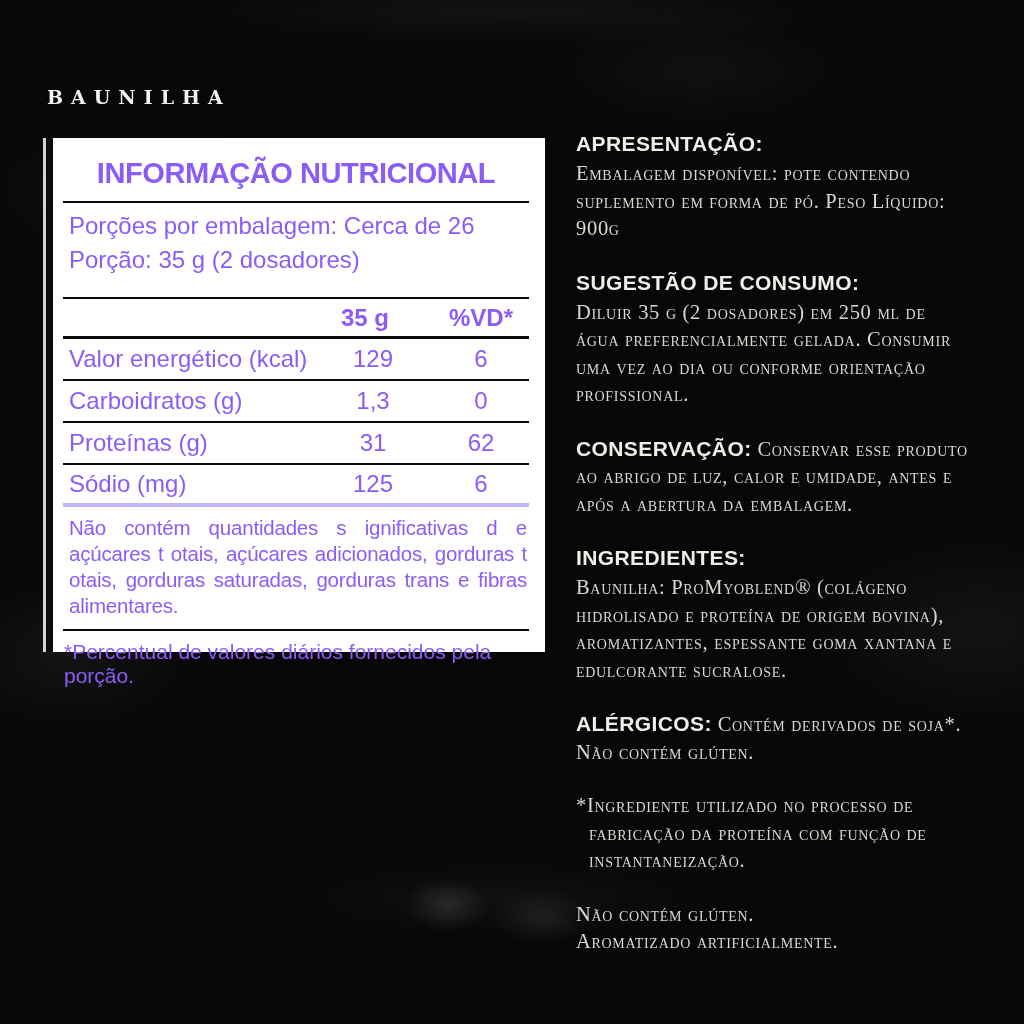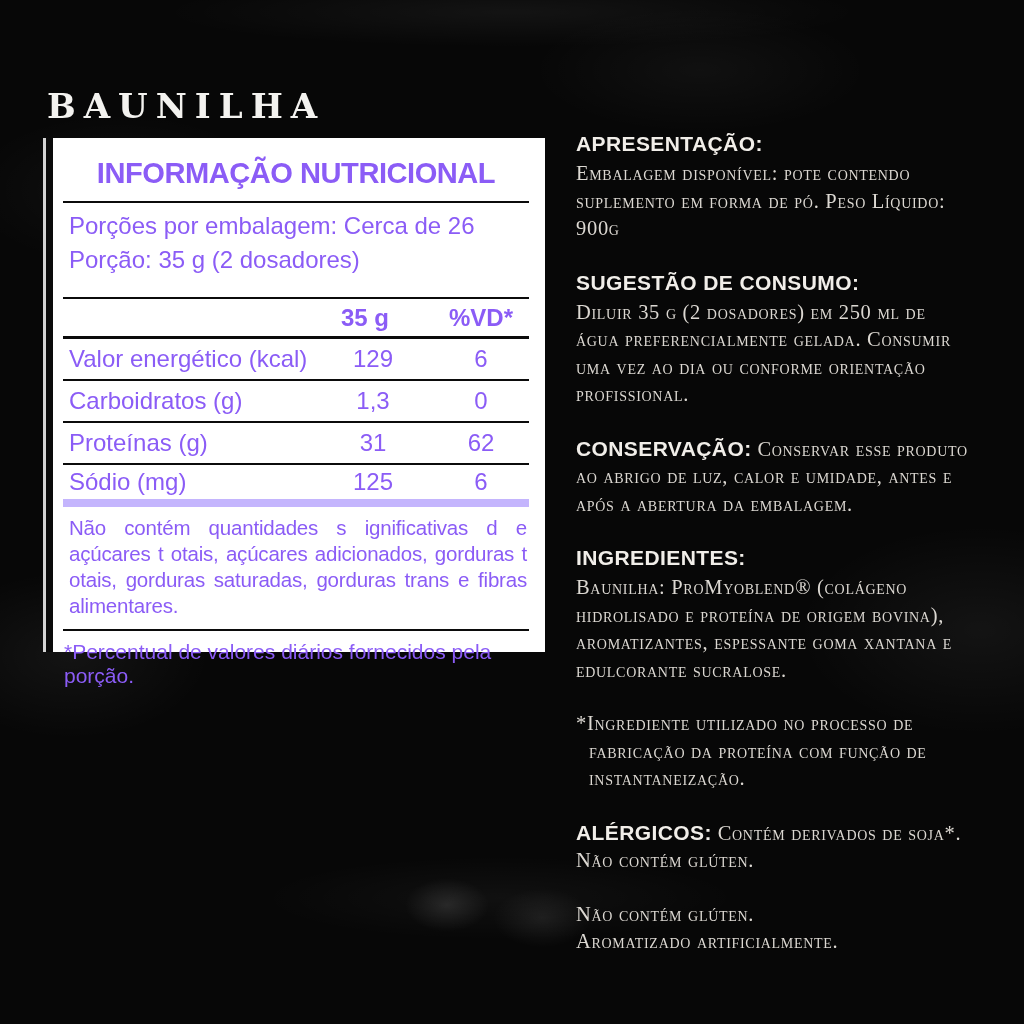--- a/index.html
+++ b/index.html
@@ -16,21 +16,21 @@
       radial-gradient(240px 90px at 700px 70px, rgba(255,255,255,.04), transparent 70%),
       radial-gradient(220px 110px at 120px 190px, rgba(255,255,255,.04), transparent 70%),
       radial-gradient(500px 50px at 512px 12px, rgba(255,255,255,.05), transparent 70%),
       #070707;
   }
 
   
   .flavor {
     position:absolute; left:47px; top:86px;
     font-family:"DejaVu Serif", serif; font-weight:bold;
-    font-size:34px; letter-spacing:8px; color:#f3f2ef;
+    font-size:19px; letter-spacing:8px; color:#f3f2ef;
   }
 
   
   .label-box {
     position:absolute; left:46px; top:138px; width:499px; height:514px;
     background:#ffffff; color:#8b5cf6;
     border-left:7px solid #0b0b0b;
     box-shadow:-3px 0 0 rgba(235,235,235,.9);
   }
   .nf-inner { margin:0 16px 0 10px; }
@@ -41,21 +41,21 @@
   }
   .rule  { border-top:2px solid #0b0b0b; }
   .nf-serving { font-size:24px; line-height:34px; padding-left:6px; }
   .nf-serving.first { padding-top:6px; }
   .nf-serving.last  { padding-bottom:20px; }
 
   .nf-table { border-top:2px solid #0b0b0b; }
   .nf-row   { display:flex; align-items:center; height:42px; font-size:24px; }
   .nf-head  { height:40px; font-weight:bold; border-bottom:3px solid #0b0b0b;gap:8px; }
   .nf-row.data { border-bottom:2px solid #0b0b0b; }
-  .nf-row.data:last-child { border-bottom:8px solid #c4b5fd; }
+  .nf-row.data:last-child { border-bottom:4px solid #c4b5fd; }
   .c-name { flex:1; padding-left:6px; }
   .c-amt  { width:120px; text-align:center; }
   .c-dv   { width:96px;  text-align:center; }
 
   .nf-note {
     font-size:20.5px; line-height:26px; text-align:justify;
     letter-spacing:-0.2px; padding:8px 2px 0 6px; margin-bottom:10px;
   }
   .nf-foot { font-size:21px; padding:9px 0 0 1px; }
 
@@ -137,25 +137,25 @@
     <div class="sec">
       <p class="bd"><strong class="hd-inline">CONSERVAÇÃO:</strong> <span>Conservar esse produto ao abrigo de luz, calor e umidade, antes e após a abertura da embalagem.</span></p>
     </div>
 
     <div class="sec">
       <span class="hd">INGREDIENTES:</span>
       <p class="bd">Baunilha: ProMyoblend® (colágeno hidrolisado e proteína de origem bovina), aromatizantes, espessante goma xantana e edulcorante sucralose.</p>
     </div>
 
     <div class="sec">
-      <p class="bd hang">*Ingrediente utilizado no processo de fabricação da proteína com função de instantaneização.</p>
+      <p class="bd"><strong class="hd-inline">ALÉRGICOS:</strong> <span>Contém derivados de soja*. Não contém glúten.</span></p>
     </div>
 
     <div class="sec">
-      <p class="bd"><strong class="hd-inline">ALÉRGICOS:</strong> <span>Contém derivados de soja*. Não contém glúten.</span></p>
+      <p class="bd hang">*Ingrediente utilizado no processo de fabricação da proteína com função de instantaneização.</p>
     </div>
 
     <div class="sec">
       <p class="bd prelines">Não contém glúten.
 Aromatizado artificialmente.</p>
     </div>
 
   </aside>
 
 </div>

